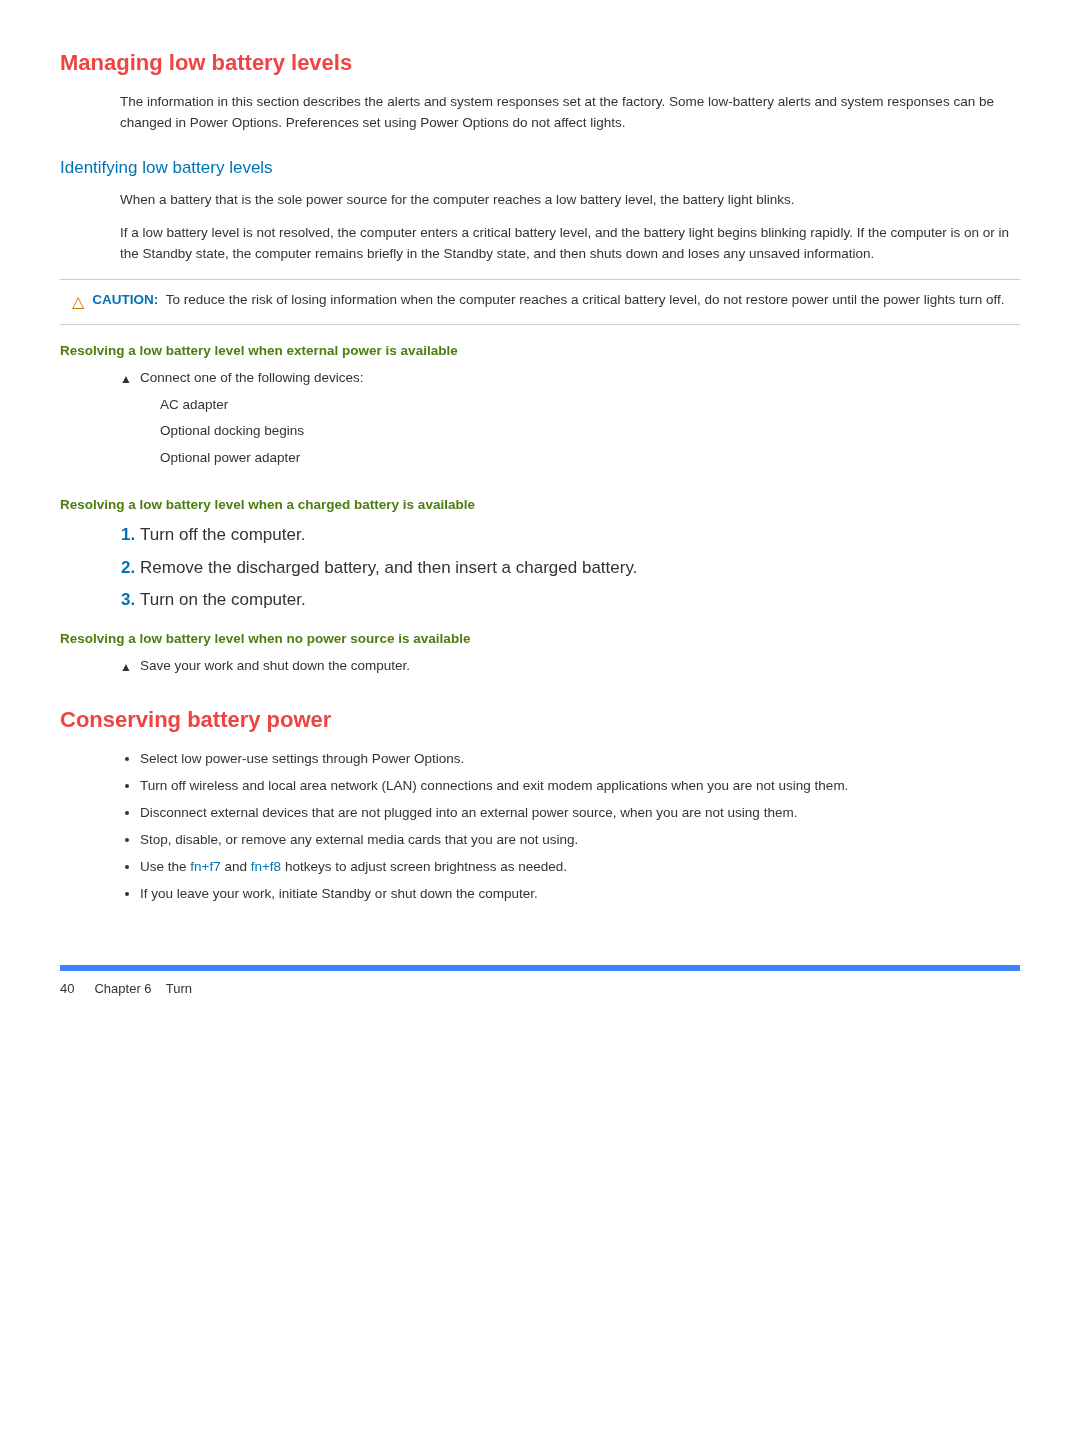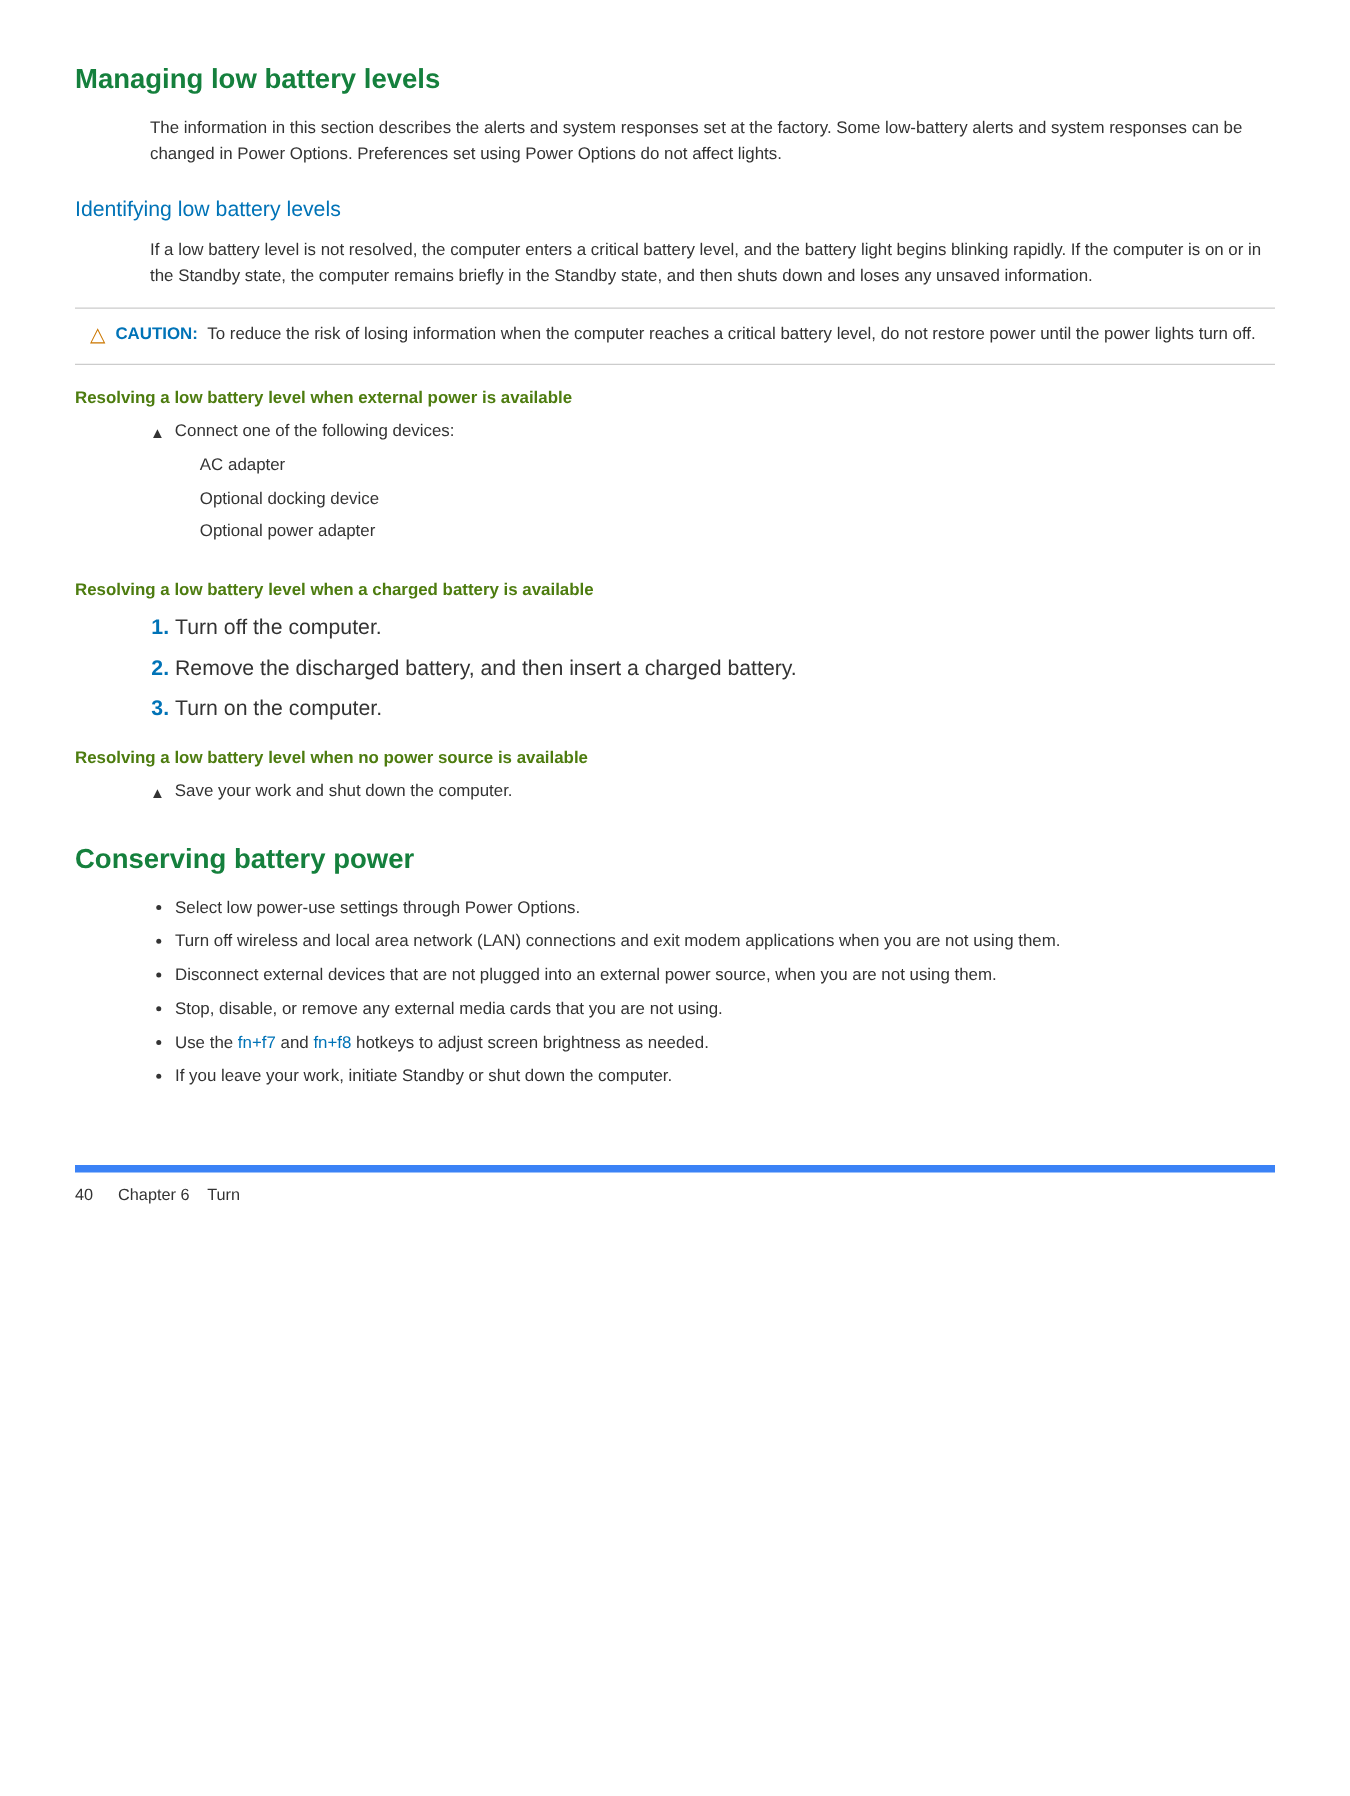--- a/index.html
+++ b/index.html
@@ -19,21 +19,21 @@
     }
 
     .page-content {
       max-width: 960px;
       margin: 0 auto;
     }
 
     h1.section-title {
       font-size: 22px;
       font-weight: bold;
-      color: #15803d;
+      color: #ef4444;
       margin-bottom: 16px;
       margin-top: 10px;
     }
 
     h2.subsection-title {
       font-size: 17px;
       font-weight: normal;
       color: #0073b7;
       margin-bottom: 12px;
       margin-top: 24px;
@@ -159,41 +159,42 @@
 <body>
 
 <div class="page-content">
 
   <h1 class="section-title">Managing low battery levels</h1>
 
   <p class="body-text">The information in this section describes the alerts and system responses set at the factory. Some low-battery alerts and system responses can be changed in Power Options. Preferences set using Power Options do not affect lights.</p>
 
   <h2 class="subsection-title">Identifying low battery levels</h2>
 
+  <p class="body-text">When a battery that is the sole power source for the computer reaches a low battery level, the battery light blinks.</p>
   <p class="body-text">If a low battery level is not resolved, the computer enters a critical battery level, and the battery light begins blinking rapidly. If the computer is on or in the Standby state, the computer remains briefly in the Standby state, and then shuts down and loses any unsaved information.</p>
 
 
   <div class="caution-box">
     <span class="caution-triangle">△</span>
     <span class="caution-text">
       <span class="caution-label">CAUTION:</span>
       &nbsp;<span>To reduce the risk of losing information when the computer reaches a critical battery level, do not restore power until the power lights turn off.</span>
     </span>
   </div>
 
   <h3 class="sub-subsection-title">Resolving a low battery level when external power is available</h3>
 
   <ul class="triangle-list">
     <li>
       <span class="triangle-icon">▲</span>
       <div>
         <span>Connect one of the following devices:</span>
         <ul class="bullet-list" style="margin-left:20px; margin-top:6px;">
           <li>AC adapter</li>
-          <li>Optional docking device</li>
+          <li>Optional docking begins</li>
           <li>Optional power adapter</li>
         </ul>
       </div>
     </li>
   </ul>
 
   <h3 class="sub-subsection-title">Resolving a low battery level when a charged battery is available</h3>
 
   <ol class="ordered-list">
     <li>Turn off the computer.</li>

